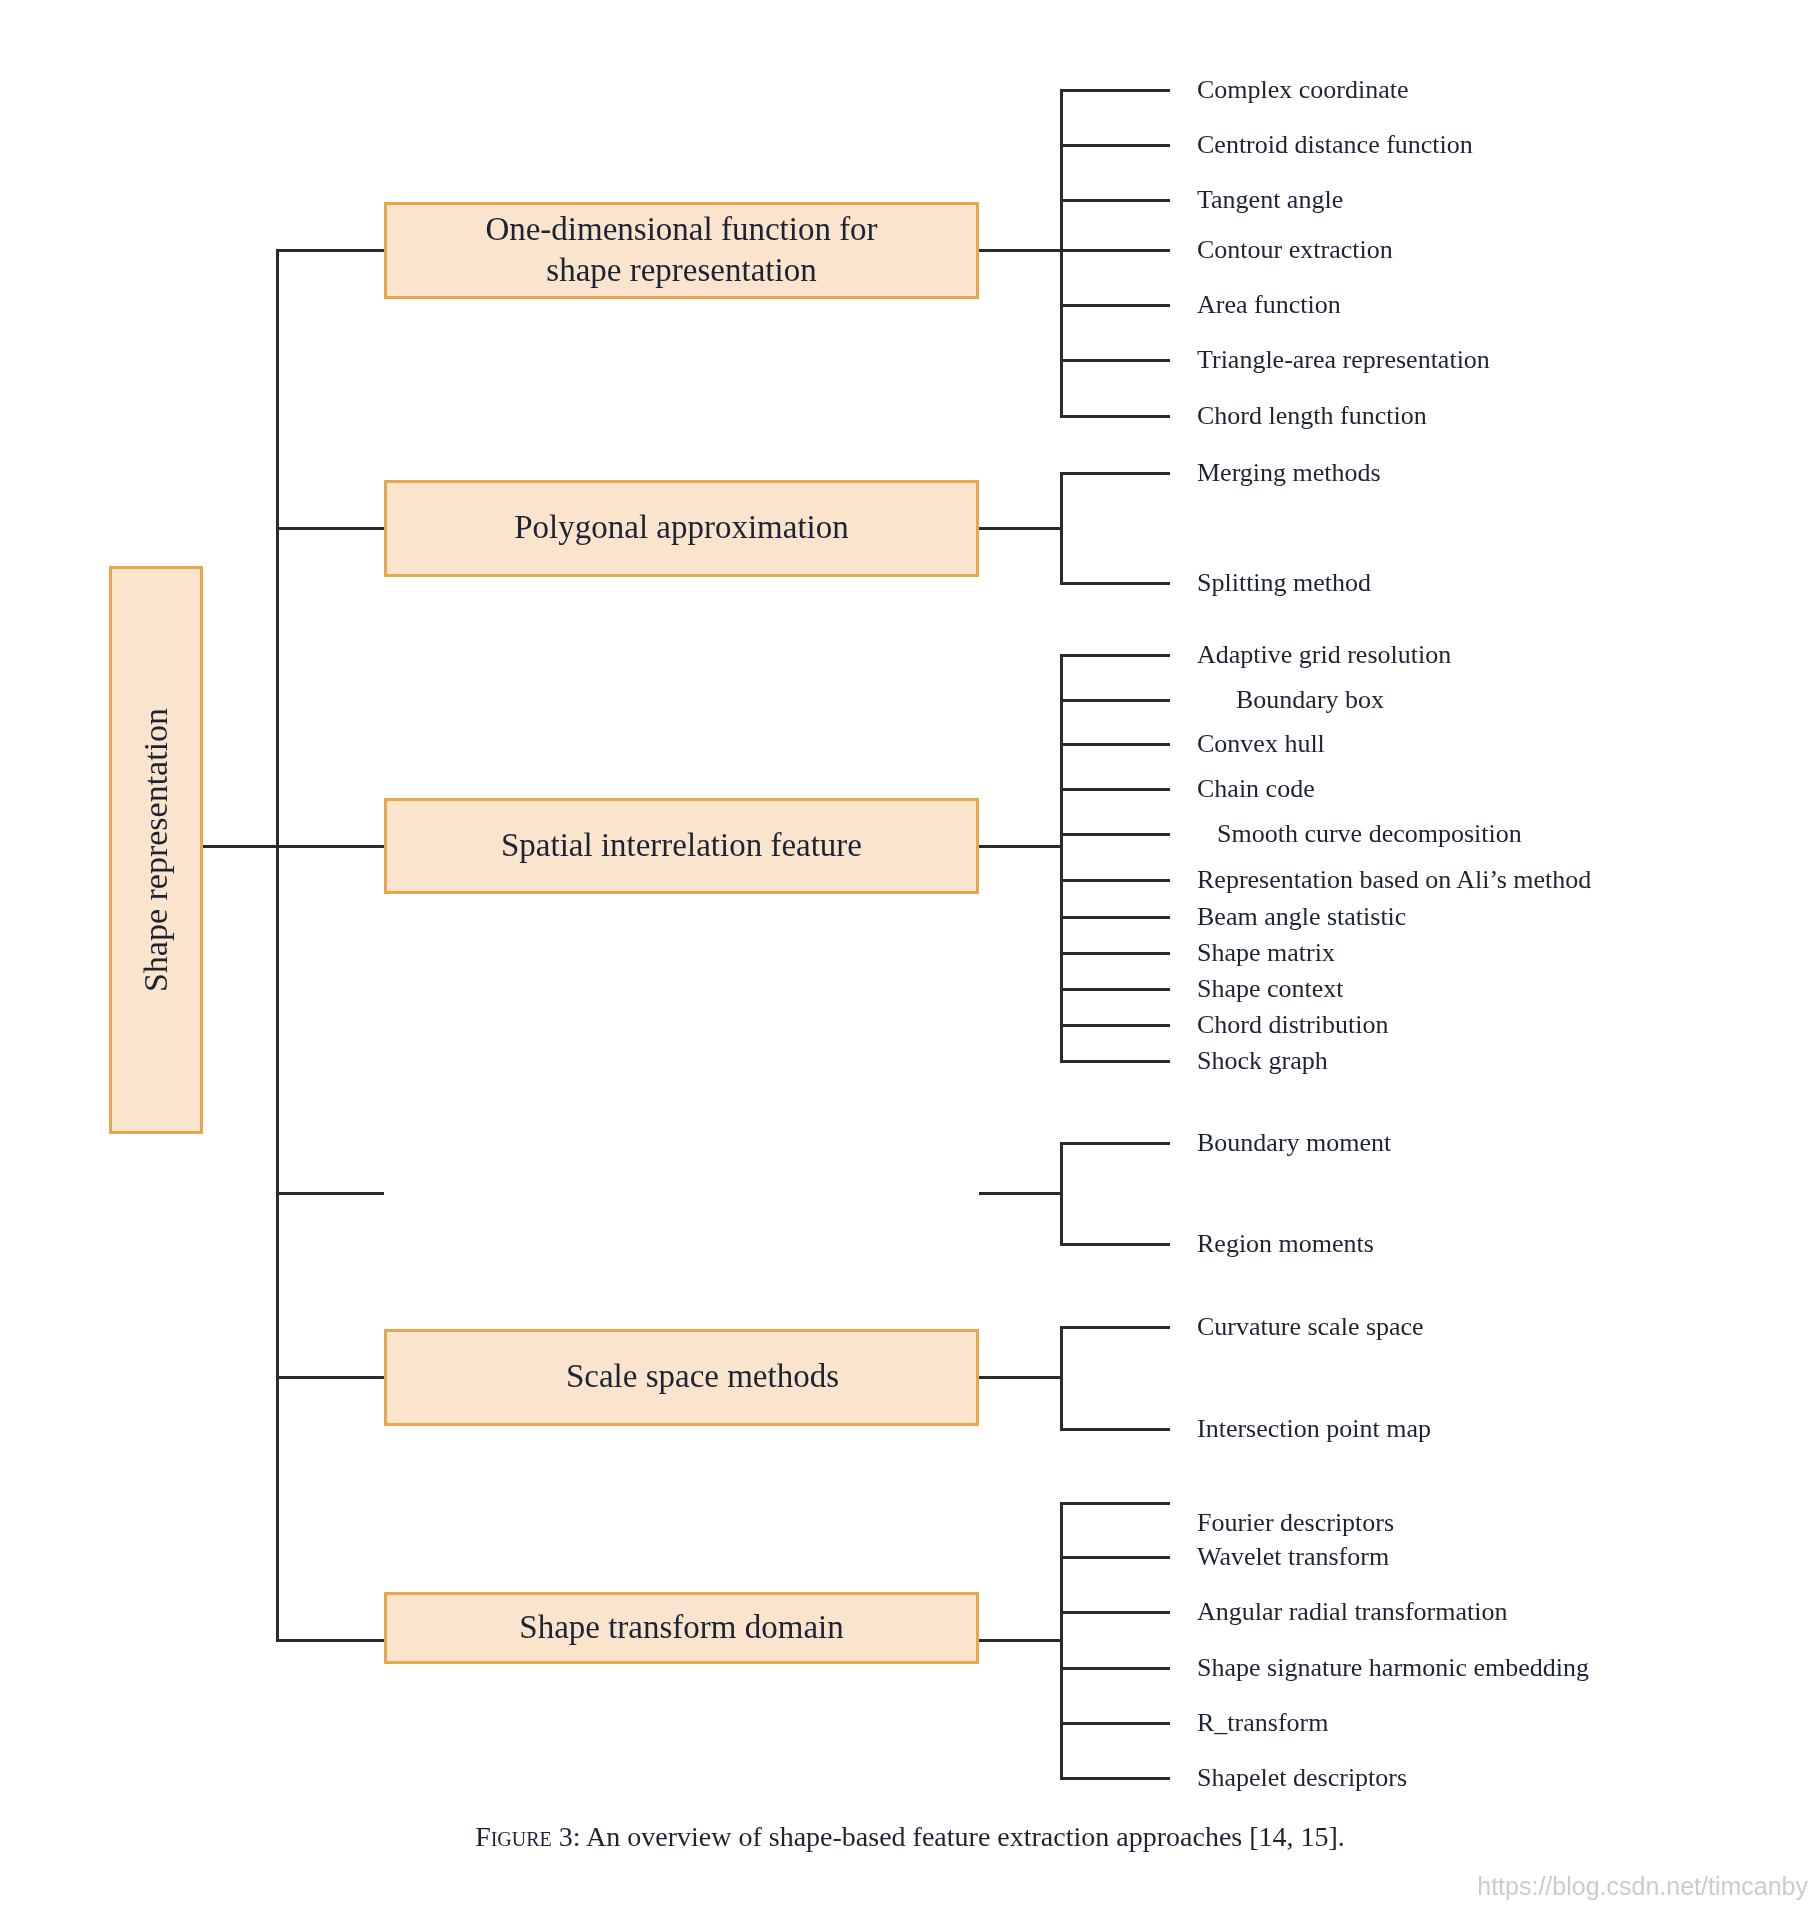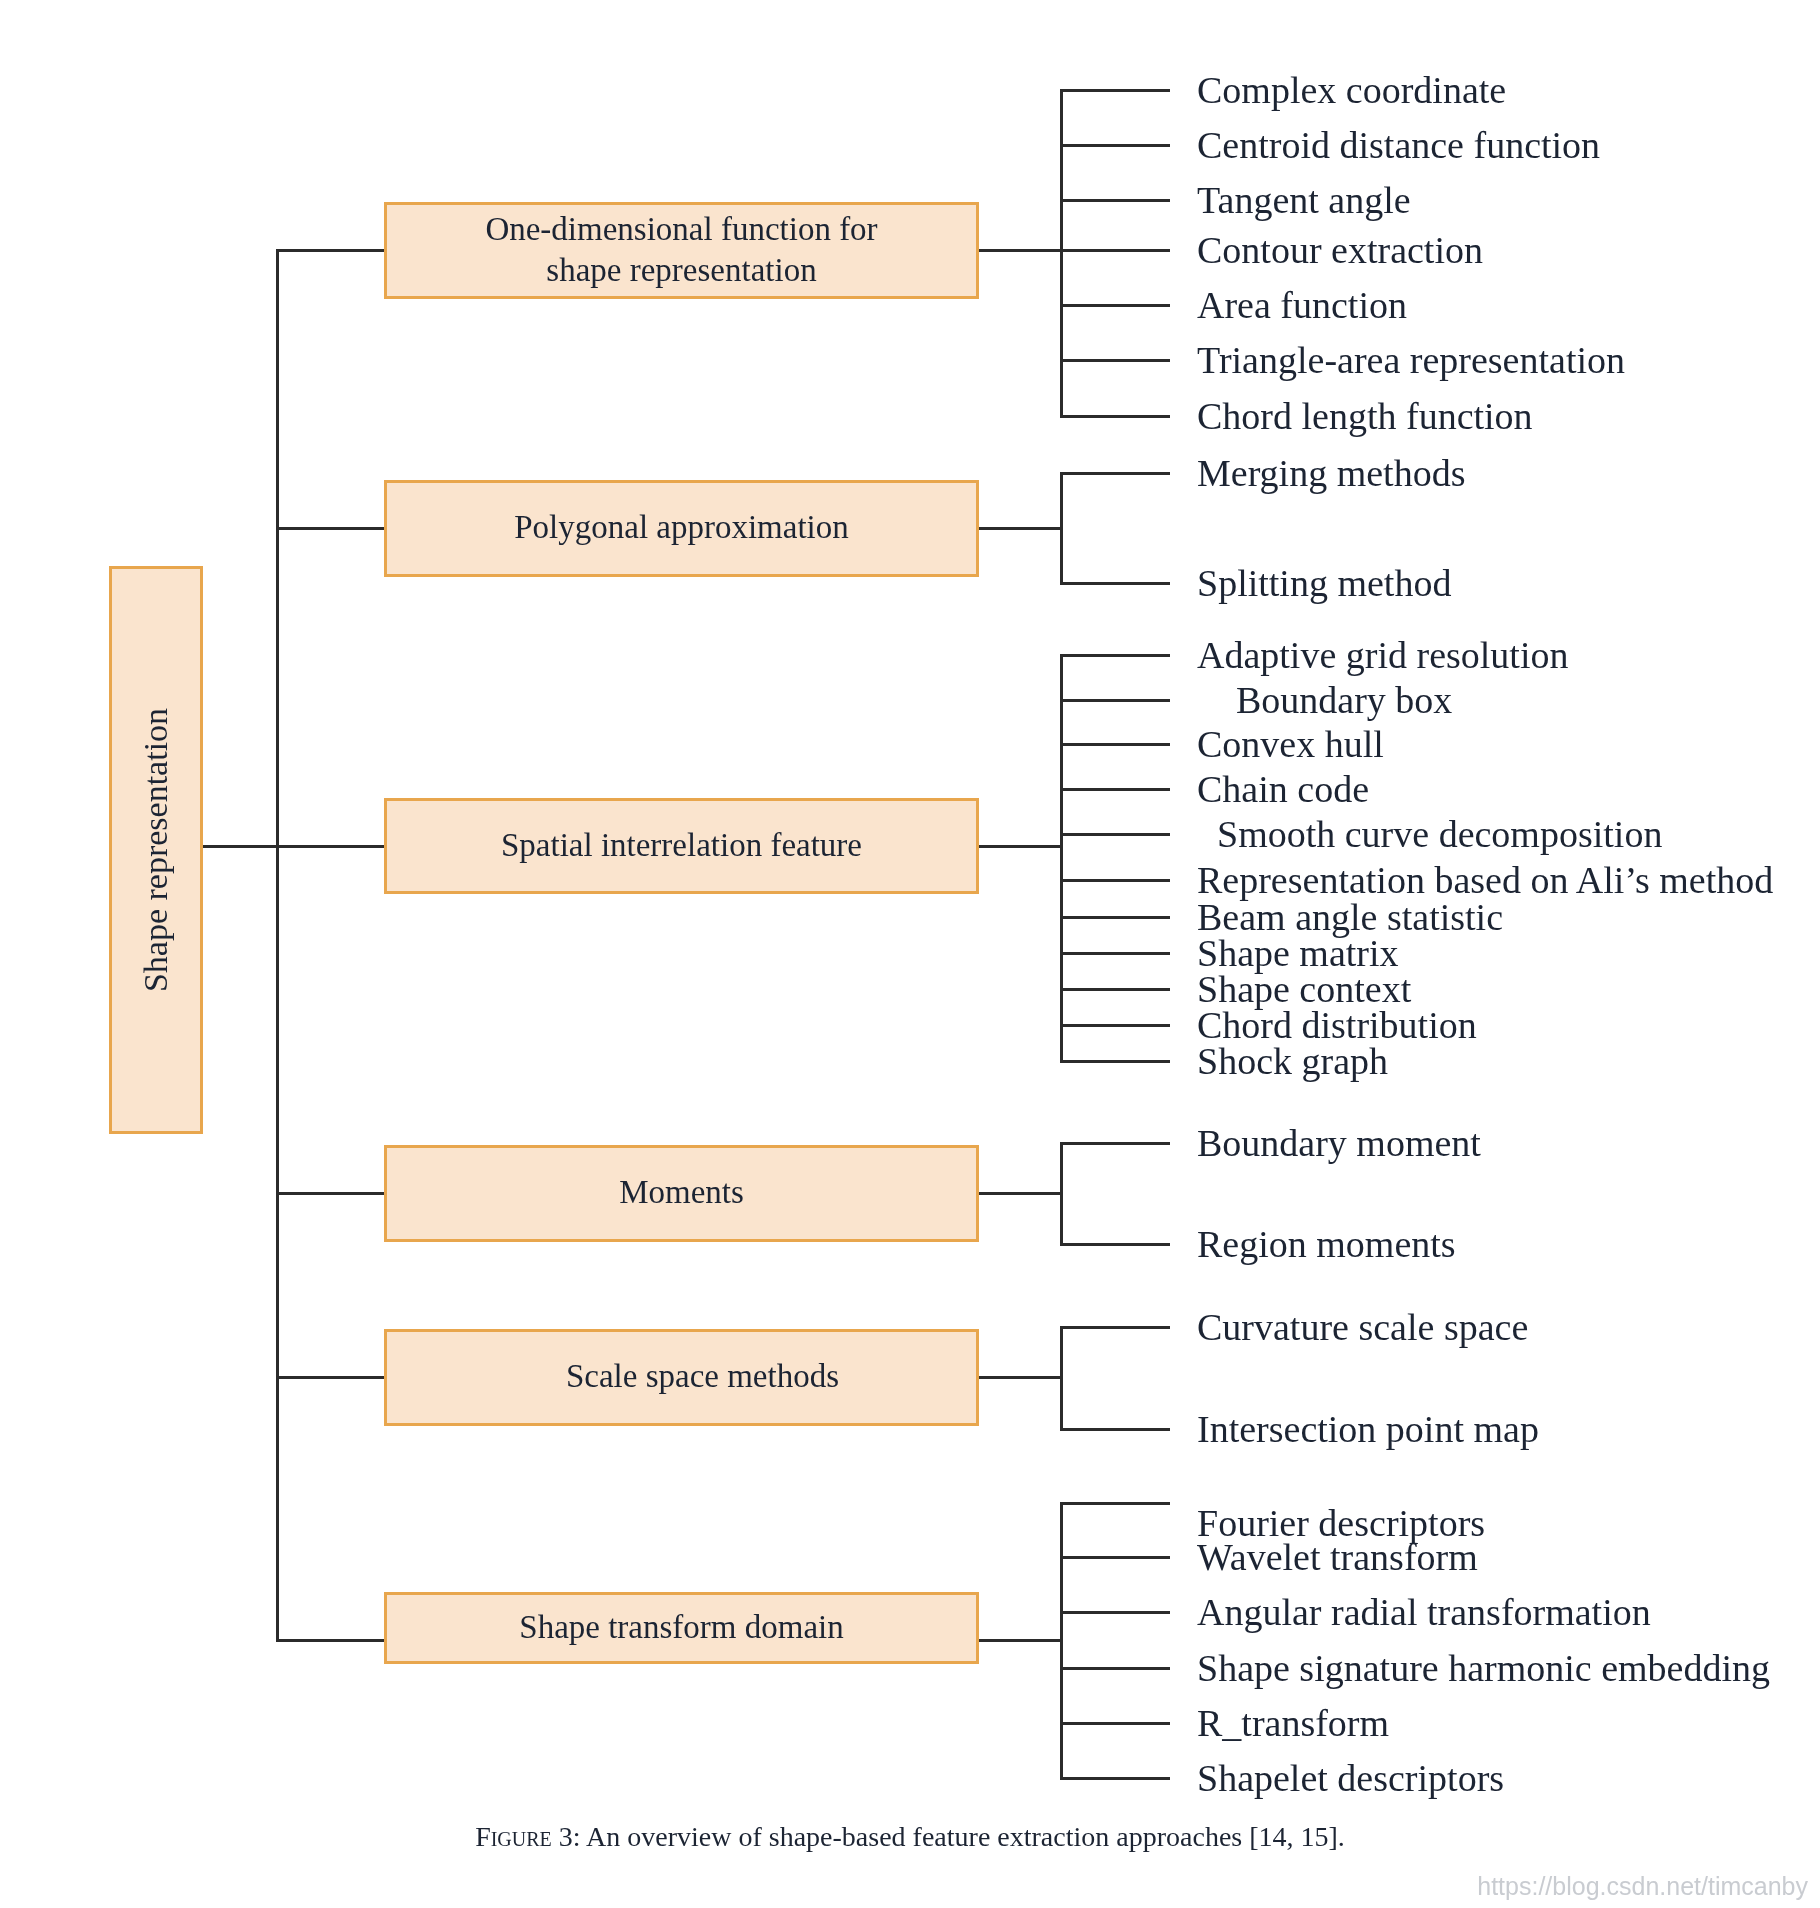--- a/index.html
+++ b/index.html
@@ -25,21 +25,21 @@
     border:3px solid var(--box-border);
     box-sizing:border-box;
     display:flex;flex-direction:column;
     align-items:center;justify-content:center;
   }
   .cat-line{
     font-size:33px;line-height:1.25;text-align:center;white-space:nowrap;
   }
   .leaf{
     position:absolute;
-    font-size:38px;line-height:1;white-space:nowrap;
+    font-size:26px;line-height:1;white-space:nowrap;
     transform:translateY(-50%);
   }
   .root-label{
     position:absolute;
     font-size:34px;white-space:nowrap;
     transform:translate(-50%,-50%) rotate(-90deg);
   }
   .caption{
     position:absolute;left:0;width:1820px;top:1820px;
     text-align:center;font-size:28px;line-height:1.2;
@@ -114,23 +114,20 @@
     <div class="leaf" style="left: 1197px; top: 917px;">Beam angle statistic</div>
     <div class="hline" style="left: 1061px; top: 951.5px; width: 109px; height: 3px;"></div>
     <div class="leaf" style="left: 1197px; top: 953px;">Shape matrix</div>
     <div class="hline" style="left: 1061px; top: 987.5px; width: 109px; height: 3px;"></div>
     <div class="leaf" style="left: 1197px; top: 989px;">Shape context</div>
     <div class="hline" style="left: 1061px; top: 1023.5px; width: 109px; height: 3px;"></div>
     <div class="leaf" style="left: 1197px; top: 1025px;">Chord distribution</div>
     <div class="hline" style="left: 1061px; top: 1059.5px; width: 109px; height: 3px;"></div>
     <div class="leaf" style="left: 1197px; top: 1061px;">Shock graph</div>
     <div class="hline" style="left: 277px; top: 1191.5px; width: 107px; height: 3px;"></div>
-    <div class="node-box" style="left: 384px; top: 1144.5px; width: 595px; height: 97px;">
-      <div class="cat-line">Moments</div>
-    </div>
     <div class="hline" style="left: 979px; top: 1191.5px; width: 82px; height: 3px;"></div>
     <div class="vline" style="left: 1059.5px; top: 1141.5px; width: 3px; height: 104px;"></div>
     <div class="hline" style="left: 1061px; top: 1141.5px; width: 109px; height: 3px;"></div>
     <div class="leaf" style="left: 1197px; top: 1143px;">Boundary moment</div>
     <div class="hline" style="left: 1061px; top: 1242.5px; width: 109px; height: 3px;"></div>
     <div class="leaf" style="left: 1197px; top: 1244px;">Region moments</div>
     <div class="hline" style="left: 277px; top: 1375.5px; width: 107px; height: 3px;"></div>
     <div class="node-box" style="left: 384px; top: 1328.5px; width: 595px; height: 97px; padding-left: 42px;">
       <div class="cat-line">Scale space methods</div>
     </div>

